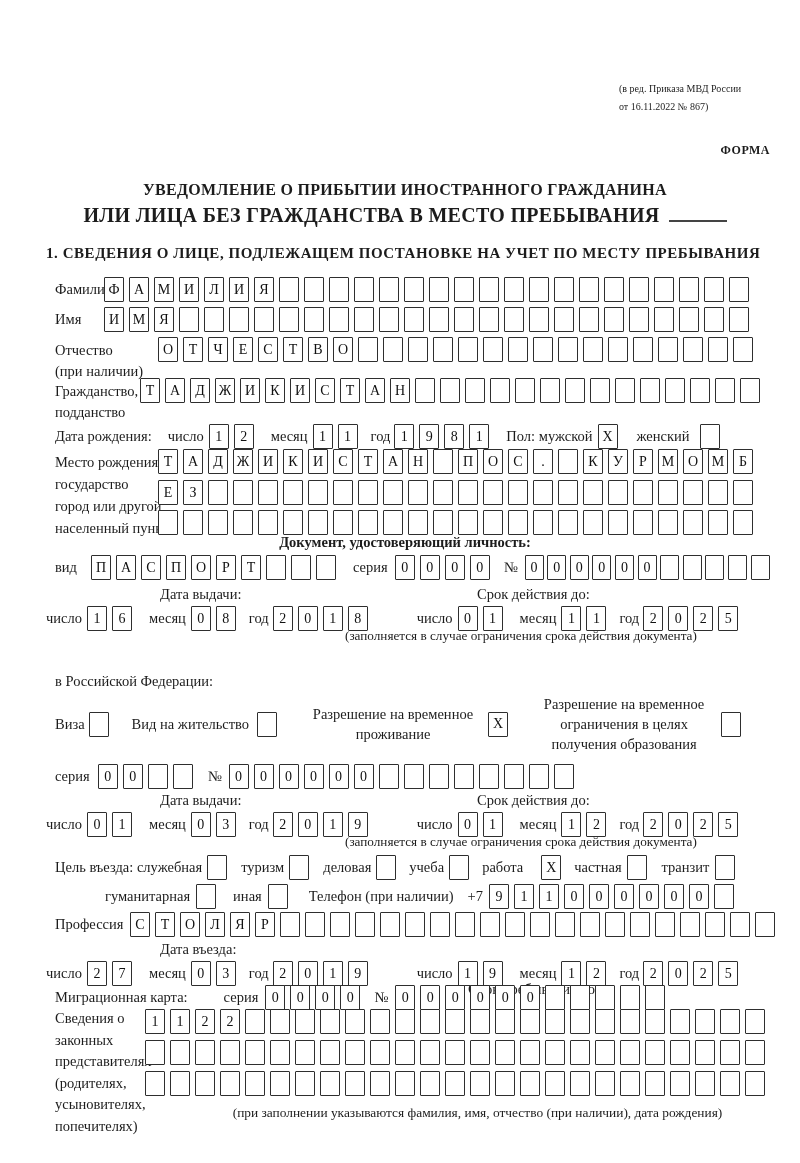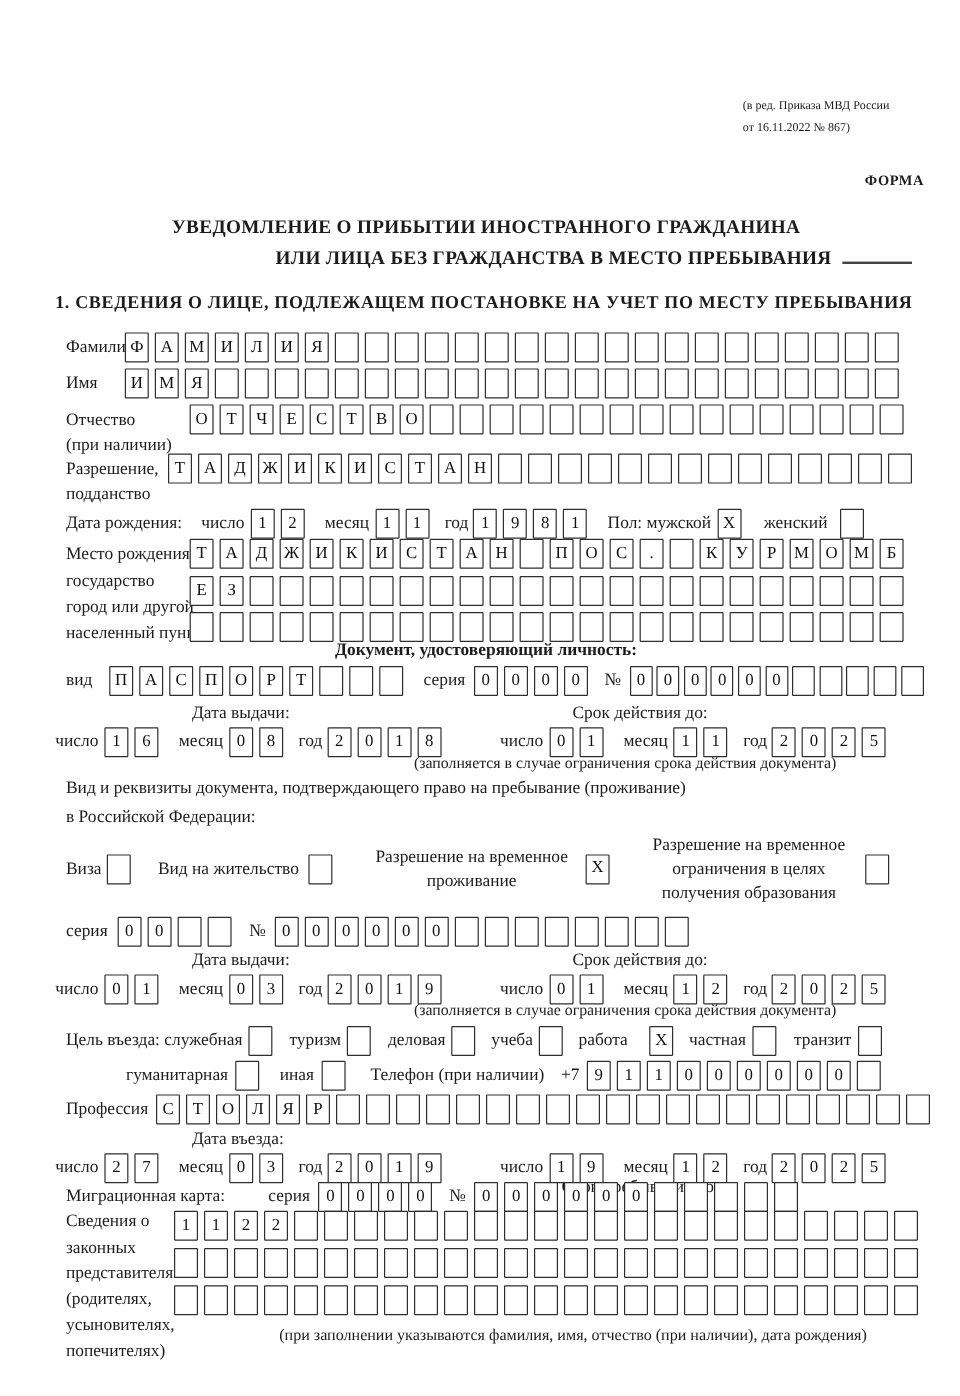--- a/index.html
+++ b/index.html
@@ -31,21 +31,21 @@
 
 <div class="page">
 
   <div class="abs" style="left:619px;top:80px;font-size:10px;line-height:18px;">
     <div>(в ред. Приказа МВД России</div>
     <div>от 16.11.2022 № 867)</div>
   </div>
   <div class="abs b" style="left:619px;top:143px;width:151px;text-align:right;font-size:12px;letter-spacing:0.5px;">ФОРМА</div>
 
   <div class="abs b center" style="left:50px;top:181px;width:710px;font-size:16px;letter-spacing:0.3px;">УВЕДОМЛЕНИЕ О ПРИБЫТИИ ИНОСТРАННОГО ГРАЖДАНИНА</div>
-  <div class="abs b center" style="left:50px;top:204px;width:710px;font-size:16px;letter-spacing:0.3px;text-align:right;">
+  <div class="abs b center" style="left:50px;top:204px;width:710px;font-size:20px;letter-spacing:0.3px;">
     <span>ИЛИ ЛИЦА БЕЗ ГРАЖДАНСТВА В МЕСТО ПРЕБЫВАНИЯ</span><span class="uline"></span>
   </div>
 
   <div class="abs b" style="left:46px;top:245px;font-size:15px;letter-spacing:0.55px;">1. СВЕДЕНИЯ О ЛИЦЕ, ПОДЛЕЖАЩЕМ ПОСТАНОВКЕ НА УЧЕТ ПО МЕСТУ ПРЕБЫВАНИЯ</div>
 
   <div class="abs lbl" style="left:55px;top:277px;">Фамилия</div>
   <div class="abs cells" style="left:104px;top:277px;">
       <span class="cell">Ф</span>
       <span class="cell">А</span>
       <span class="cell">М</span>
@@ -126,21 +126,21 @@
       <span class="cell"></span>
       <span class="cell"></span>
       <span class="cell"></span>
       <span class="cell"></span>
       <span class="cell"></span>
       <span class="cell"></span>
       <span class="cell"></span>
       <span class="cell"></span>
     </div>
 
-  <div class="abs fs14" style="left:55px;top:382px;">Разрешение,</div>
+  <div class="abs fs14" style="left:55px;top:382px;">Гражданство,</div>
   <div class="abs fs14" style="left:55px;top:403px;">подданство</div>
   <div class="abs cells" style="left:140px;top:378px;">
       <span class="cell">Т</span>
       <span class="cell">А</span>
       <span class="cell">Д</span>
       <span class="cell">Ж</span>
       <span class="cell">И</span>
       <span class="cell">К</span>
       <span class="cell">И</span>
       <span class="cell">С</span>
@@ -355,21 +355,20 @@
       <span class="cells">
           <span class="cell">2</span>
           <span class="cell">0</span>
           <span class="cell">2</span>
           <span class="cell">5</span>
         </span>
     </span>
   </div>
   <div class="abs note" style="left:345px;top:628px;">(заполняется в случае ограничения срока действия документа)</div>
 
-  <div class="abs fs14" style="left:55px;top:648px;">Вид и реквизиты документа, подтверждающего право на пребывание (проживание)</div>
   <div class="abs fs14" style="left:55px;top:672px;">в Российской Федерации:</div>
 
   <div class="abs row" style="left:55px;top:694px;">
     <span class="optlines" style="line-height:25px;margin-right:4px;">Виза</span>
     <span class="cells" style="margin-right:18px;">
         <span class="cell"></span>
       </span>
     <span class="optlines" style="line-height:25px;margin-right:8px;">Вид на жительство</span>
     <span class="cells" style="margin-right:22px;">
         <span class="cell"></span>

